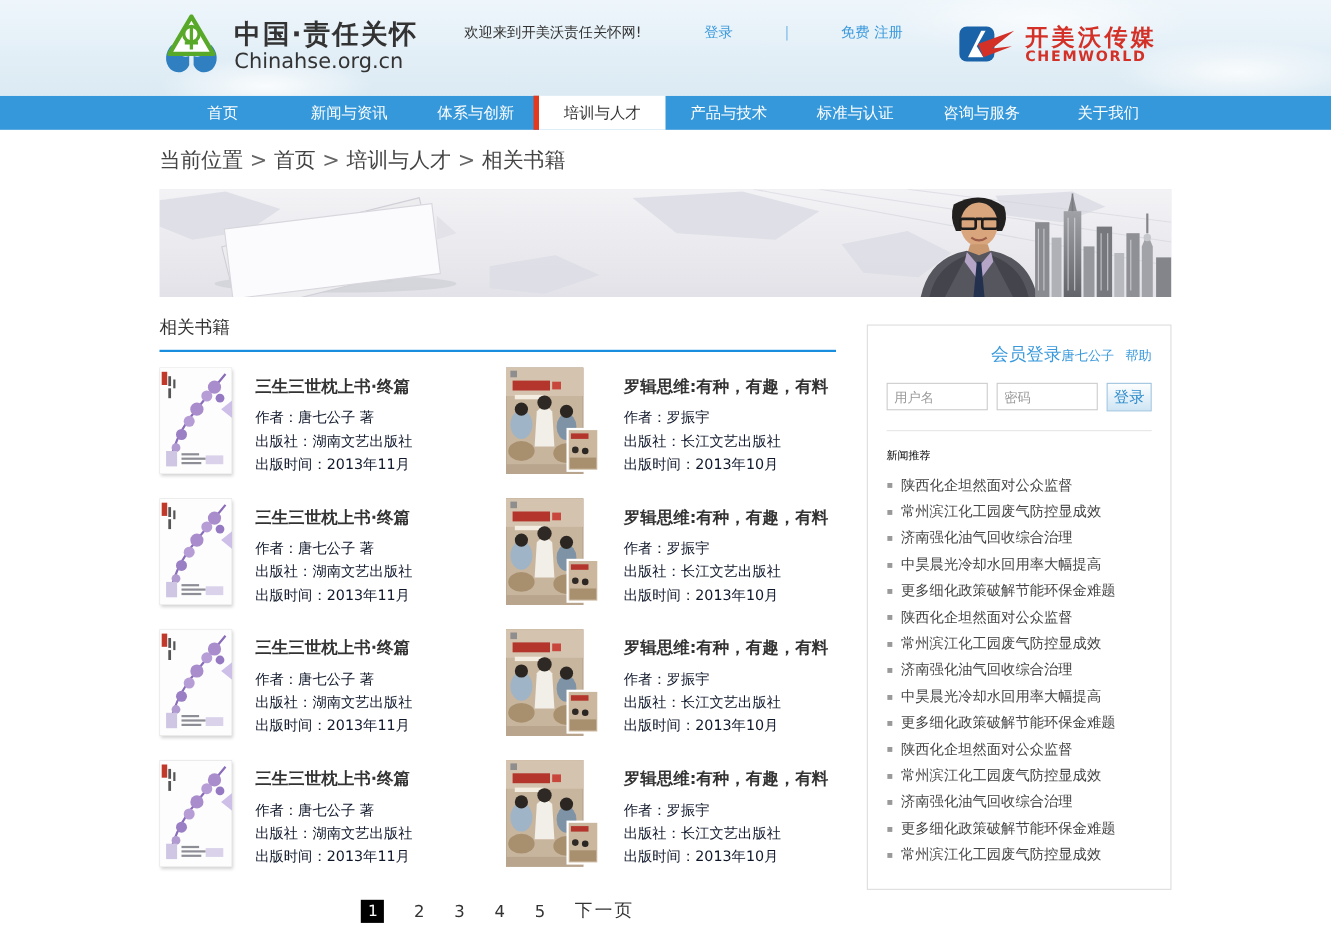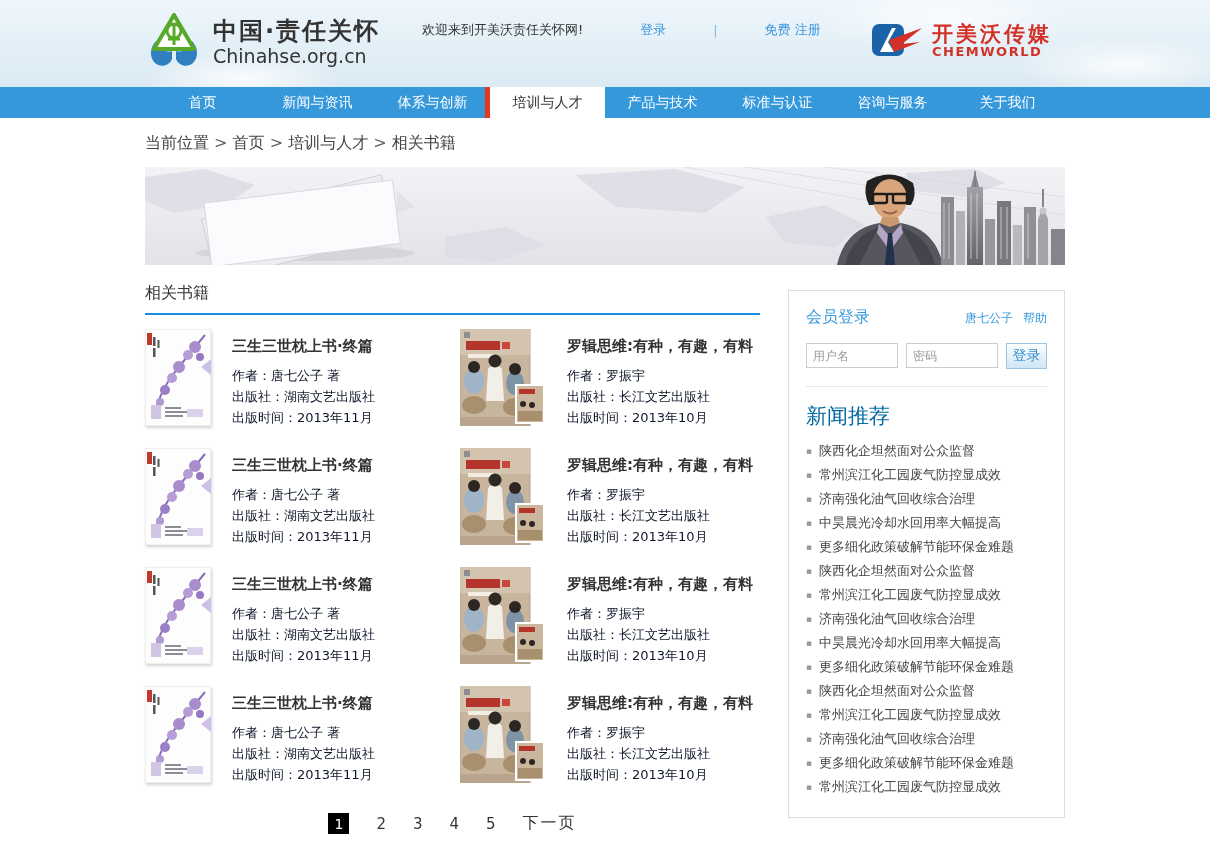--- a/index.html
+++ b/index.html
@@ -61,21 +61,21 @@
   .nav-item {
     flex: 1; display: flex; align-items: center; justify-content: center;
     color: #fff; font-size: 14px; cursor: pointer; position: relative; white-space: nowrap;
   }
   .nav-item.active { background: #fff; color: #333; }
   .nav-item.active::before {
     content: ""; position: absolute; left: -5px; top: 0; bottom: 0; width: 5px; background: #e2391f;
   }
 
   
-  .breadcrumb { padding: 15px 0 13px 0; font-size: 16px; color: #444; }
+  .breadcrumb { padding: 15px 0 13px 0; font-size: 19px; color: #444; }
   .crumb { color: #444; cursor: pointer; }
   .crumb::before { content: " > "; color: #666; cursor: default; }
   .crumb-prefix { color: #444; }
 
   
   .banner { width: 920px; height: 98px; overflow: hidden; background: #ececef; }
 
   
   .main { display: flex; align-items: flex-start; margin-top: 18px; }
   .left-col { width: 615px; }
@@ -101,37 +101,37 @@
     background: #000; color: #fff; width: 21px; height: 21px;
     display: flex; align-items: center; justify-content: center; font-size: 14px;
   }
   .page-next { font-size: 16px; color: #333; cursor: pointer; letter-spacing: 2px; }
 
   
   .sidebar {
     width: 277px; margin-left: 28px; margin-top: 7px;
     border: 1px solid #ddd; background: #fff; padding: 16px 17px 18px 17px;
   }
-  .login-head { display: flex; justify-content: space-between; align-items: baseline; }
+  .login-head { display: flex; justify-content: flex-end; align-items: baseline; }
   .login-title { color: #3a99dc; font-size: 16px; }
   .login-links { display: flex; gap: 10px; }
   .login-links .link-blue { font-size: 12px; }
   .login-form { display: flex; margin-top: 15px; gap: 8px; }
   .login-input {
     width: 92px; height: 25px; border: 1px solid #ccc; padding: 0 6px;
     font-size: 12px; color: #404040; outline: none;
   }
   .login-input::placeholder { color: #999; }
   .login-btn {
     width: 53px; height: 26px; border: 1px solid #9ec4df; cursor: pointer;
     background: linear-gradient(180deg, #fdfefe 0%, #e8f3fa 45%, #cfe5f5 100%);
     color: #2f8bcc; font-size: 14px; font-family: inherit;
   }
   .side-divider { border-top: 1px solid #e6e6e6; margin: 17px 0 15px 0; }
-  .news-title { color: #0369a1; font-size: 21px; margin-bottom: 9px; }
+  .news-title { color: #000000; font-size: 10px; margin-bottom: 9px; }
   .news-list { list-style: none; }
   .news-item {
     font-size: 13px; color: #444; line-height: 24px; cursor: pointer;
     white-space: nowrap; overflow: hidden;
   }
   .news-bullet { color: #999; font-size: 9px; margin-right: 7px; vertical-align: 1px; }
 </style>
 </head>
 <body>
 

